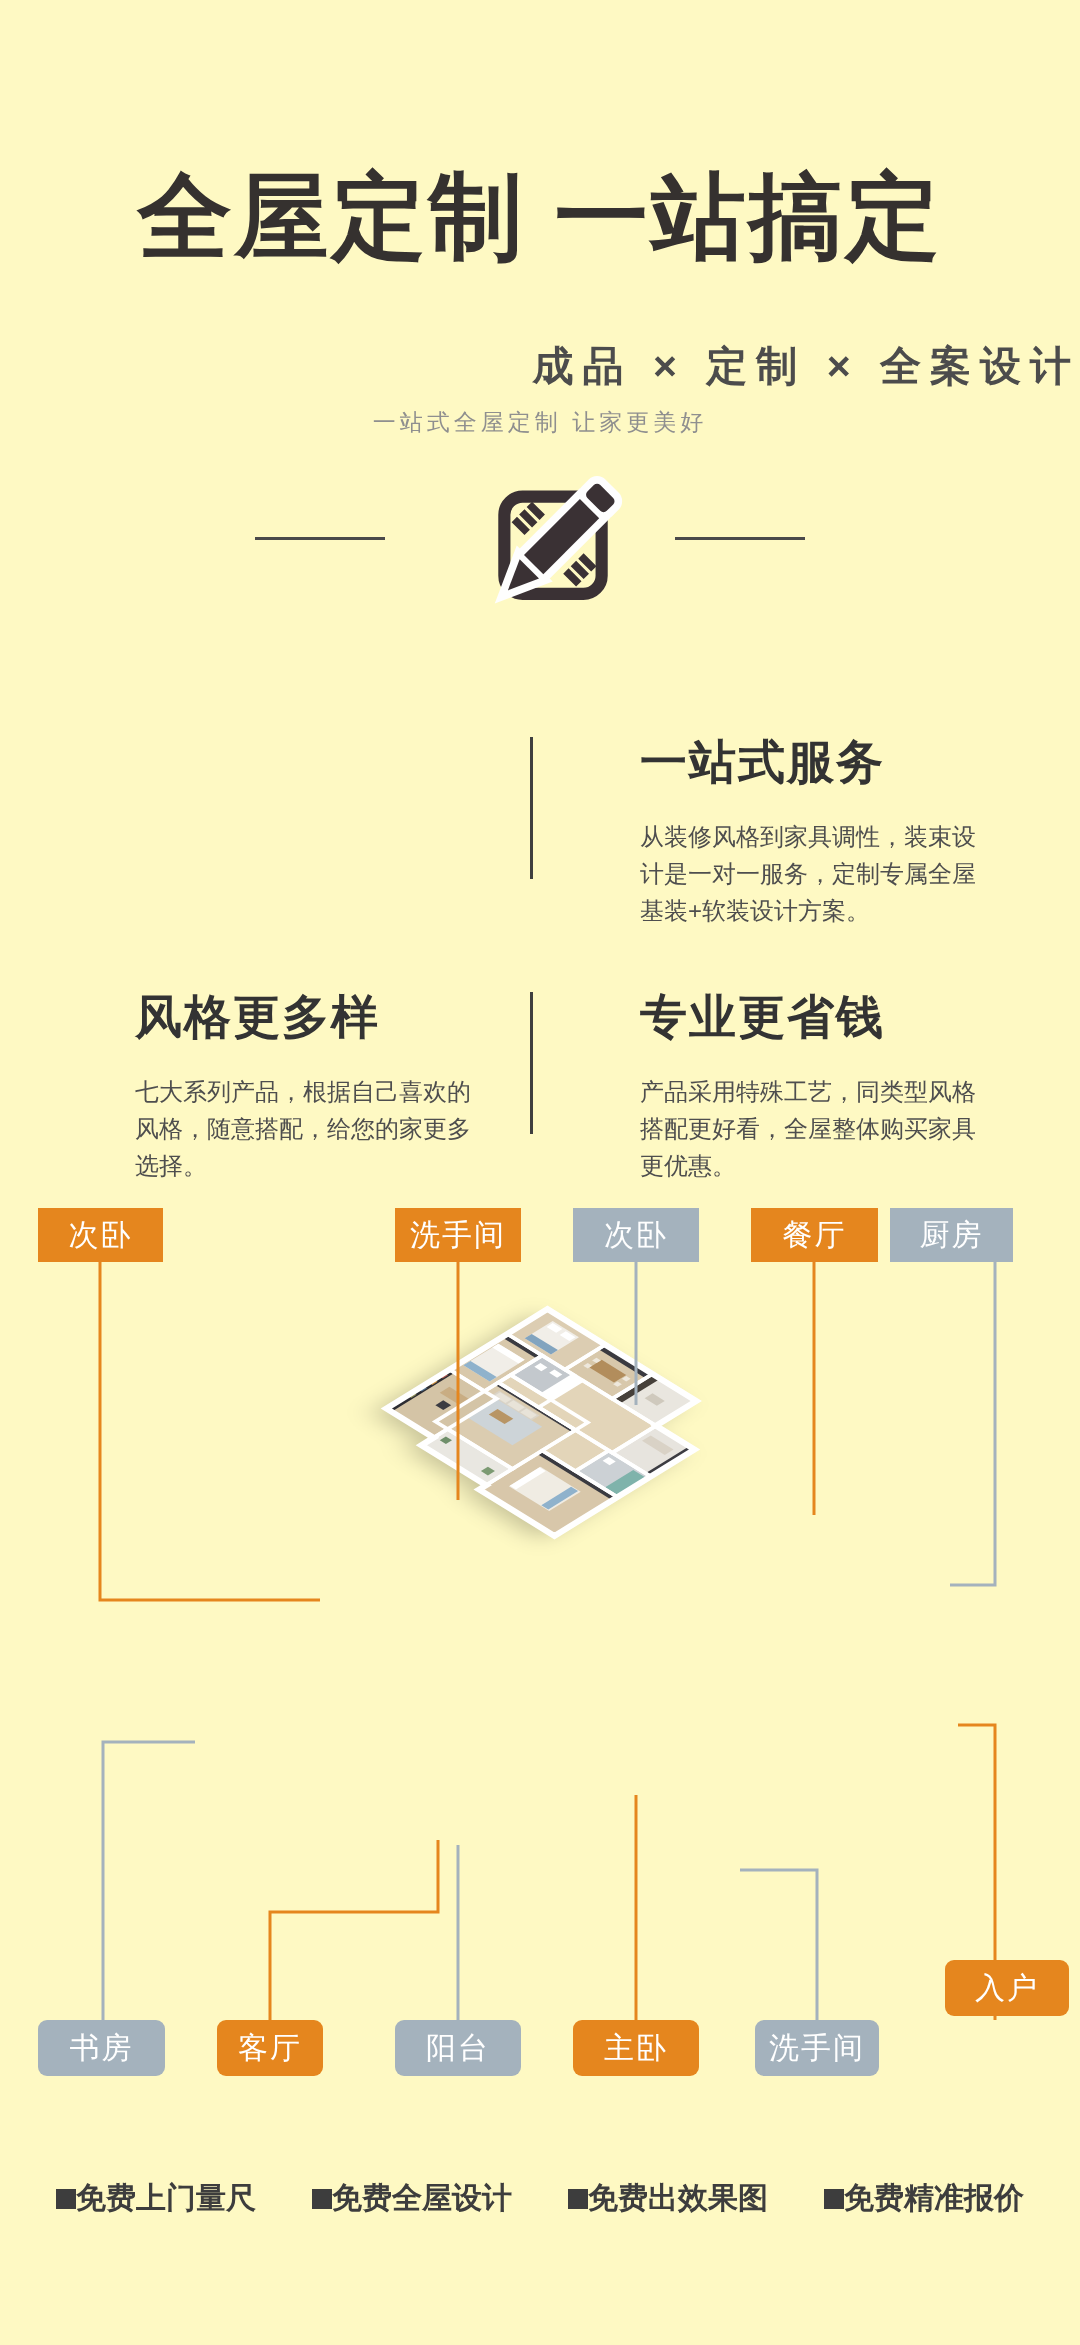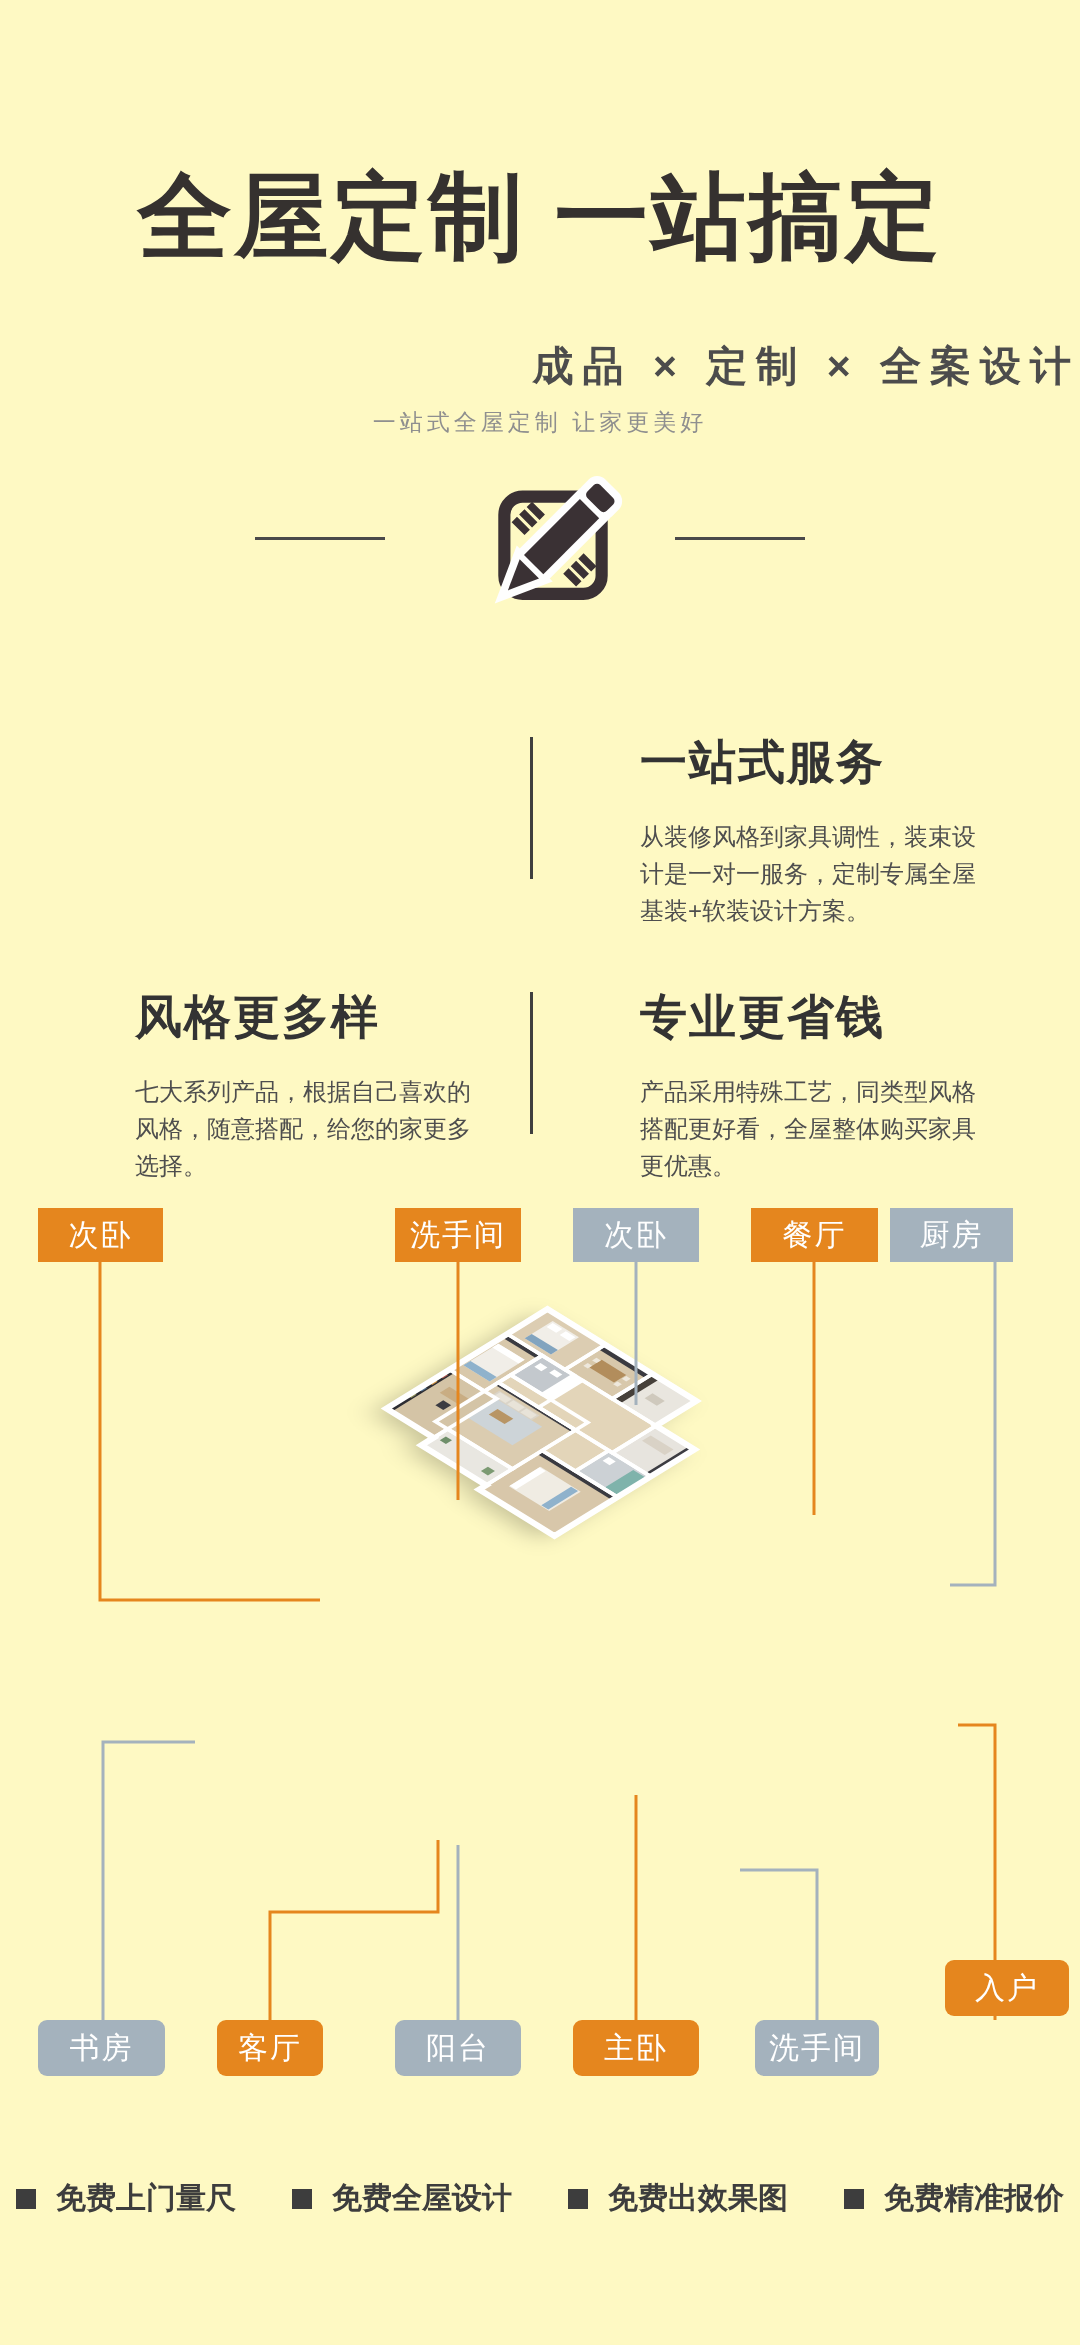--- a/index.html
+++ b/index.html
@@ -26,21 +26,21 @@
                width:342px;word-break:break-all;}
   .vdiv{width:3px;background:#3f3f3f;left:530px;height:142px;}
   
   .lbl{height:54px;display:flex;align-items:center;justify-content:center;
        color:#fff;font-size:30px;letter-spacing:2px;}
   .lbl.orange{background:#e5861e;}
   .lbl.gray{background:#a4b2bd;}
   .lbl.bottom{height:56px;border-radius:9px;}
   
   .footerbar{left:0;top:2178px;width:100%;display:flex;justify-content:center;gap:56px;}
-  .fitem{display:flex;align-items:center;gap:20px;font-size:30px;color:#3d3d3d;font-weight:600;}
+  .fitem{display:flex;align-items:center;gap:0;font-size:30px;color:#3d3d3d;font-weight:600;}
   .fsq{width:20px;height:20px;background:#3d3d3d;flex:0 0 auto;}
   svg{display:block;}
 </style>
 </head>
 <body>
 
 <div class="canvas">
 
   <div class="abs title">全屋定制 一站搞定</div>
   <div class="abs subtitle">成品 × 定制 × 全案设计</div>

